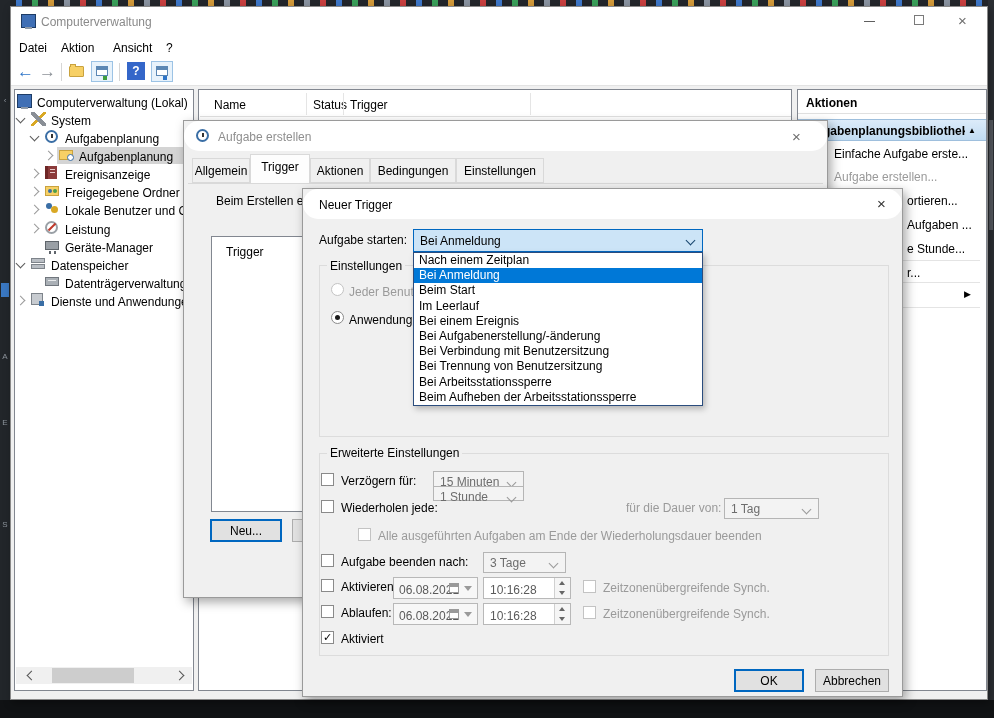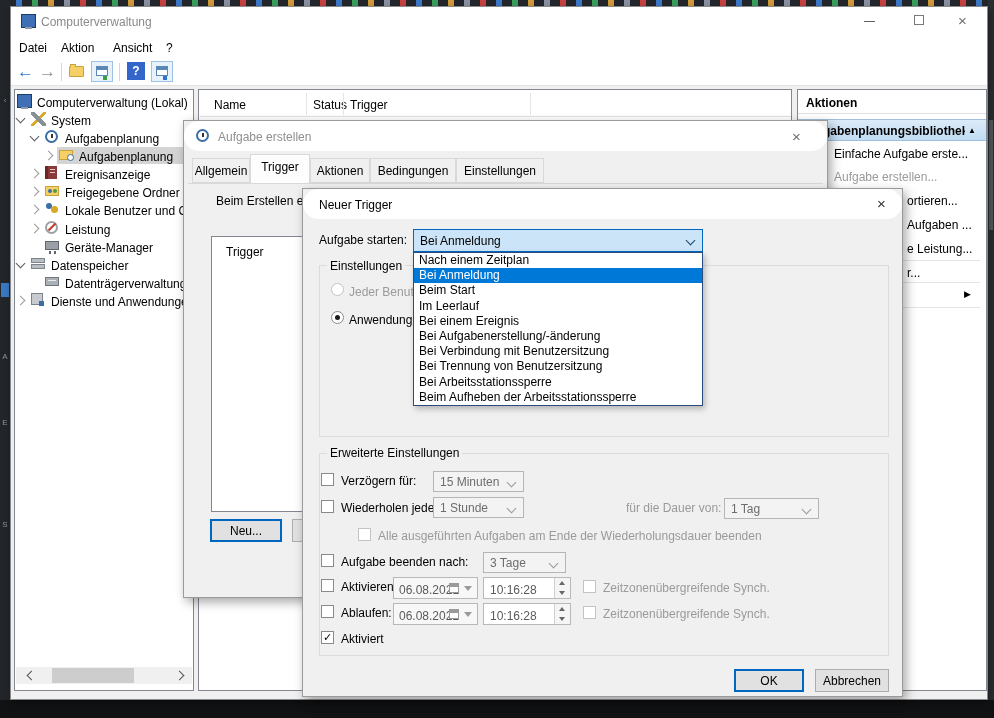--- a/index.html
+++ b/index.html
@@ -298,21 +298,21 @@
       <span class="abs tico ic-task-doc" style="left:13px;top:0px"></span>
       <span class="abs act-label" style="left:36px">Einfache Aufgabe erste...</span>
     </div>
     <div class="abs act-row" style="top:102px">
       <span class="abs act-label" style="left:109px">ortieren...</span>
     </div>
     <div class="abs act-row" style="top:126px">
       <span class="abs act-label" style="left:109px">Aufgaben ...</span>
     </div>
     <div class="abs act-row" style="top:150px">
-      <span class="abs act-label" style="left:109px">e Leistung...</span>
+      <span class="abs act-label" style="left:109px">e Stunde...</span>
     </div>
     <div class="abs act-sep" style="top:170px"></div>
     <div class="abs act-row" style="top:174px">
       <span class="abs act-label" style="left:109px">r...</span>
     </div>
     <div class="abs act-sep" style="top:192px"></div>
     <div class="abs act-row" style="top:196px">
       <span class="abs" style="left:166px;top:3px;font-size:9px">▶</span>
     </div>
     <div class="abs act-sep" style="top:217px"></div>
@@ -376,21 +376,21 @@
 
   <span class="abs checkbox" style="left:18px;top:284px"></span>
   <span class="abs lbl" style="left:38px;top:285px">Verzögern für:</span>
   <div class="abs combo" style="left:130px;top:282px;width:91px;height:21px">
     <span class="cval" style="top:3px">15 Minuten</span>
     <span class="combo-chev"></span>
   </div>
 
   <span class="abs checkbox" style="left:18px;top:311px"></span>
   <span class="abs lbl" style="left:38px;top:312px">Wiederholen jede:</span>
-  <div class="abs combo" style="left:130px;top:308px;width:91px;height:21px">
+  <div class="abs combo" style="left:130px;top:297px;width:91px;height:15px">
     <span class="cval" style="top:3px">1 Stunde</span>
     <span class="combo-chev"></span>
   </div>
   <span class="abs lbl gray" style="left:323px;top:312px">für die Dauer von:</span>
   <div class="abs combo" style="left:421px;top:309px;width:95px;height:21px">
     <span class="cval" style="top:3px">1 Tag</span>
     <span class="combo-chev"></span>
   </div>
 
   <span class="abs checkbox dis" style="left:55px;top:339px"></span>

